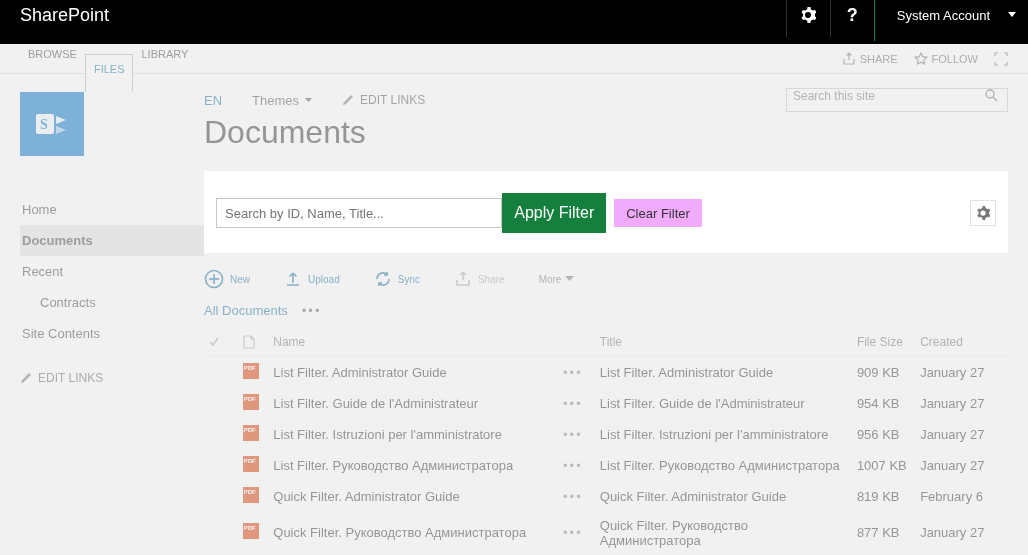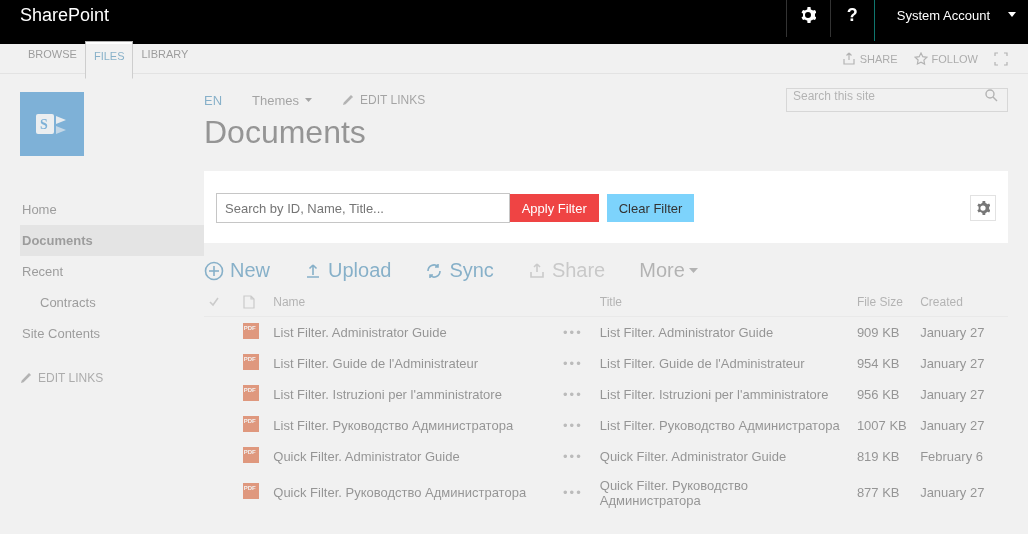--- a/index.html
+++ b/index.html
@@ -7,21 +7,21 @@
 
 .top-header { background: #000; color: #fff; display: flex; align-items: center; height: 44px; padding: 0 0 14px 20px; }
 .product-name { font-size: 18px; font-weight: 300; }
 .top-header-spacer { flex: 1; }
 .top-header-icon { width: 44px; height: 44px; display: flex; align-items: center; justify-content: center; cursor: pointer; border-left: 1px solid #333; }
 .top-header-user { height: 52px; display: flex; align-items: center; padding: 0 12px 0 22px; cursor: pointer; border-left: 1px solid #0f766e; }
 .top-header-user .chev { margin-left: 18px; }
 
 .ribbon-bar { display: flex; align-items: center; height: 30px; border-bottom: 1px solid #e1e1e1; padding: 0 20px 0 20px; font-size: 11px; background:#fff; }
 .ribbon-tab { padding: 0 8px; height: 38px; line-height: 29px; color: #444; cursor: pointer; }
-.ribbon-tab.active { border: 1px solid #b1b1b1; border-bottom: 1px solid #fff; color: #1570a6; position: relative; top: 1px; background: #fff; }
+.ribbon-tab.active { border: 1px solid #b1b1b1; border-bottom: 1px solid #fff; color: #1570a6; position: relative; top: 14px; background: #fff; }
 .ribbon-spacer { flex: 1; }
 .ribbon-action { display: flex; align-items: center; color: #666; cursor: pointer; margin-left: 16px; }
 .ribbon-action .ic { margin-right: 4px; }
 
 .main { display: flex; }
 .left-col { width: 204px; padding: 18px 0 0 20px; }
 .logo-box { width: 64px; height: 64px; background: #0072c6; color: #fff; display: flex; align-items: center; justify-content: center; font-size: 22px; }
 .left-nav { margin-top: 38px; }
 .nav-item { padding: 8px 10px 8px 2px; cursor: pointer; color: #444; }
 .nav-item.active { background: #e3e3e3; font-weight: 600; }
@@ -38,27 +38,27 @@
 .editlinks-top { display:flex; align-items:center; color:#555; font-size:12px; cursor:pointer; }
 .editlinks-top .ic { margin-right:6px; }
 .bc-spacer { flex:1; }
 .search-site { border:1px solid #c6c6c6; display:flex; align-items:flex-start; width: 222px; height:24px; }
 .search-site input { border:0; outline:0; flex:1; padding: 0 6px; font-size: 12px; color:#555; }
 .search-site .sic { width:22px; text-align:center; color:#555; }
 .page-title { font-size: 32px; font-weight: 300; color: #333; margin-top: 2px; }
 
 .filter-box { background: #fff; padding: 22px 12px 20px 12px; margin: 20px 0 10px 0; display: flex; align-items: center; }
 .filter-input { border:1px solid #c6c6c6; height:30px; flex:1; max-width: 456px; padding: 0 8px; font-size:13px; color:#555; outline:0; }
-.btn-primary { background:#ef4444; color:#fff; border:0; height:28px; padding: 0 12px; font-size:13px; cursor:pointer; }
-.btn-light { background:#7dd3fc; color:#333; border:0; height:28px; padding: 0 12px; font-size:13px; cursor:pointer; margin-left:8px; }
+.btn-primary { background:#15803d; color:#fff; border:0; height:40px; padding: 0 12px; font-size:16px; cursor:pointer; }
+.btn-light { background:#f0abfc; color:#333; border:0; height:28px; padding: 0 12px; font-size:13px; cursor:pointer; margin-left:8px; }
 .filter-spacer { flex:1; }
 .gear-small { width:26px; height:26px; border:1px solid #e2e2e2; display:flex; align-items:center; justify-content:center; cursor:pointer; color:#666;}
 
 .cmd-bar { display:flex; align-items:center; padding: 6px 0 6px 0; }
-.cmd { display:flex; align-items:center; color:#1570a6; cursor:pointer; margin-right: 34px; font-size:20px;}
+.cmd { display:flex; align-items:center; color:#1570a6; cursor:pointer; margin-right: 34px; font-size:10px;}
 .cmd.disabled { color:#a6a6a6; cursor:default; }
 .cmd .ic { margin-right:6px; }
 .cmd.more { color:#777; }
 .view-row { padding: 8px 0 10px 0; display:flex; align-items:center;}
 .view-name { color:#1570a6; font-size:13px; cursor:pointer; }
 .view-dots { margin-left:14px; color:#666; letter-spacing:2px; cursor:pointer; }
 
 table.doc-table { width: 100%; border-collapse: collapse; table-layout: fixed; }
 table.doc-table th { text-align:left; font-weight:400; color:#777; font-size:12px; height:28px; border-bottom:1px solid #eee; padding:0 4px;}
 table.doc-table td { padding: 6px 4px; font-size:13px; color:#333; vertical-align: middle;}
@@ -253,20 +253,24 @@
       <div class="cmd more">
         <span>More</span>
         <span style="margin-left:4px">
           <svg width="9" height="6" viewBox="0 0 9 6">
                 <path fill="#777" d="M0 0h9L4.5 5z"></path>
               </svg>
         </span>
       </div>
     </div>
 
+    <div class="view-row">
+      <span class="view-name">All Documents</span>
+      <span class="view-dots">•••</span>
+    </div>
 
     <table class="doc-table">
       <thead>
         <tr>
           <th class="col-chk">
             <span>
               <svg width="12" height="12" viewBox="0 0 12 12">
                     <path fill="none" stroke="#aaa" stroke-width="1.6" d="M2 6l3 3 5-7"></path>
                   </svg>
             </span>

